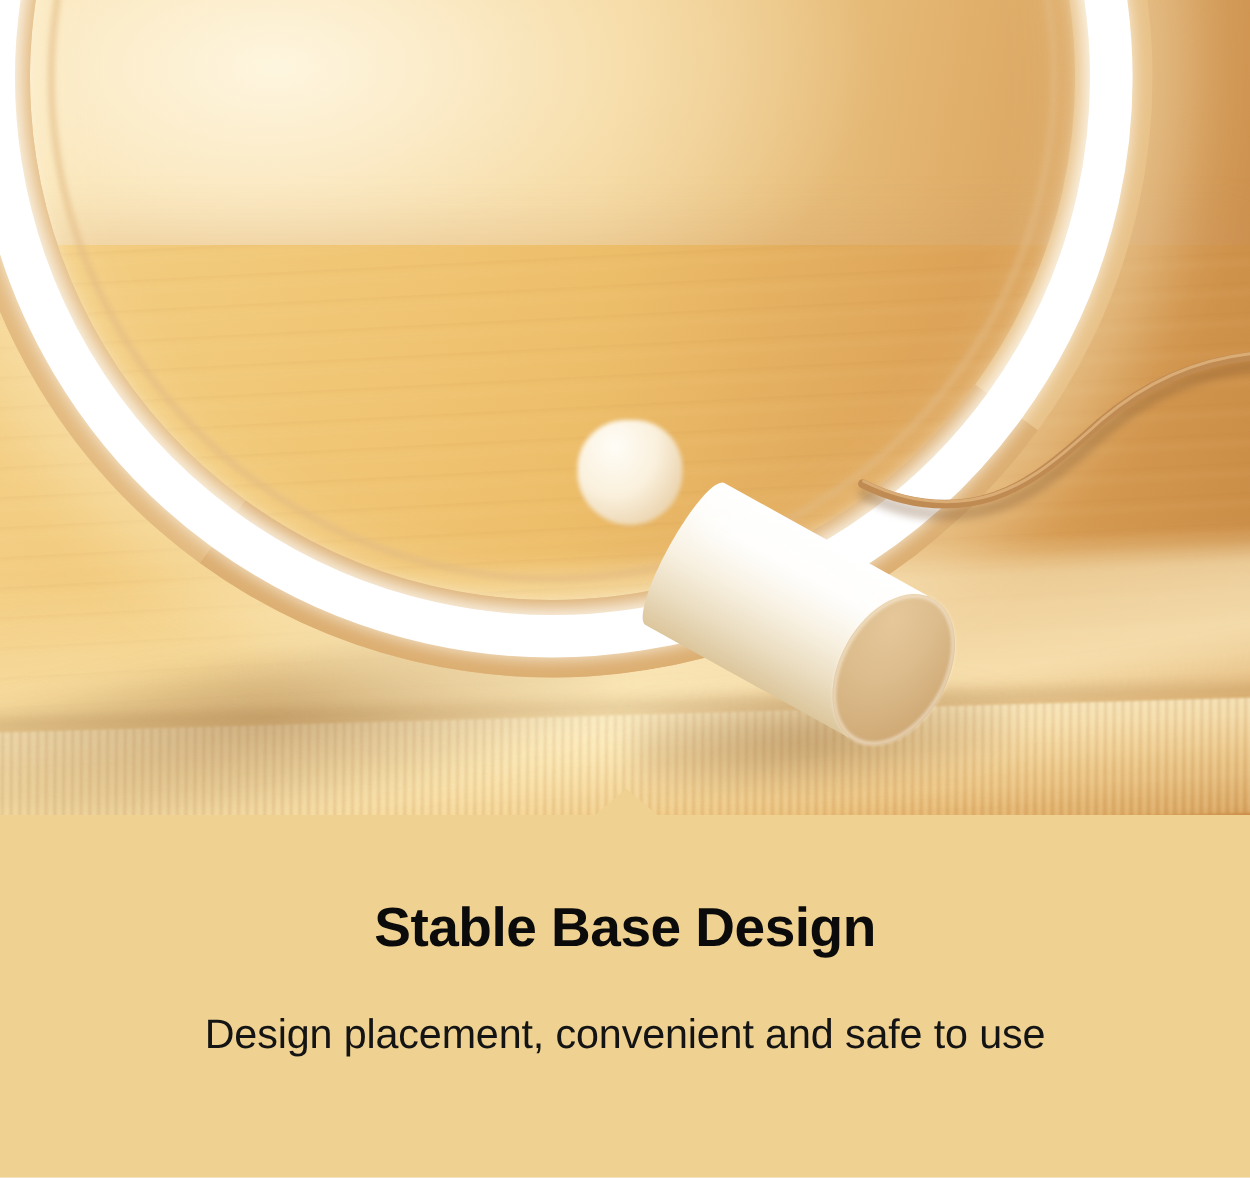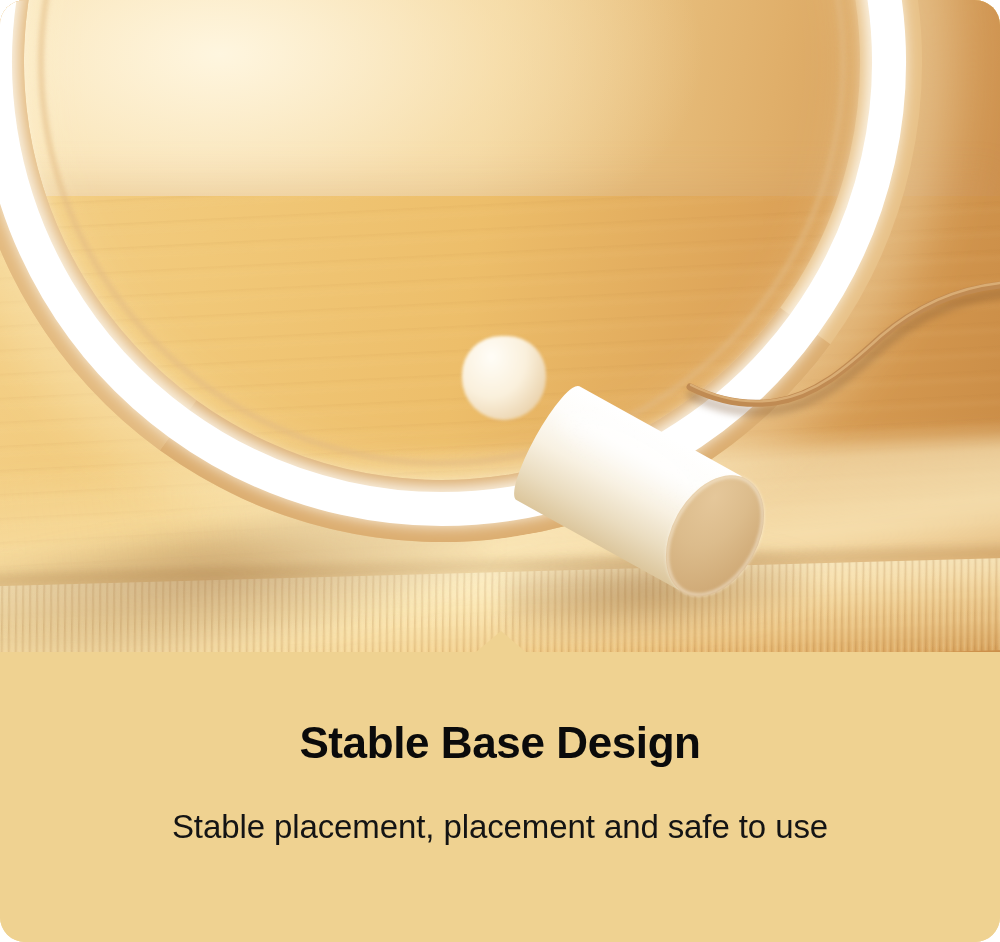--- a/index.html
+++ b/index.html
@@ -10,21 +10,20 @@
   body {
     font-family: "Liberation Sans", sans-serif;
   }
 
   .product-banner {
     position: relative;
     width: 1000px;
     height: 942px;
     overflow: hidden;
     background: #EFD291;
-    border-radius: 25px;
   }
 
   
   .photo {
     position: absolute;
     left: 0;
     top: 0;
     width: 1000px;
     height: 652px;
     overflow: hidden;
@@ -387,16 +386,16 @@
       <path d="M1000 283 C 956 288, 916 306, 881 336
                C 846 368, 816 394, 776 400
                C 741 405, 713 396, 691 385" fill="none" stroke="#E2B880" stroke-opacity="0.75" stroke-width="2.4" stroke-linecap="round"></path>
     </svg>
 
   </div>
 
   <div class="caption">
     <div class="notch"></div>
     <div class="caption-title">Stable Base Design</div>
-    <div class="caption-subtitle">Stable placement, placement and safe to use</div>
+    <div class="caption-subtitle">Design placement, convenient and safe to use</div>
   </div>
 
 </div>
 
 </body></html>

